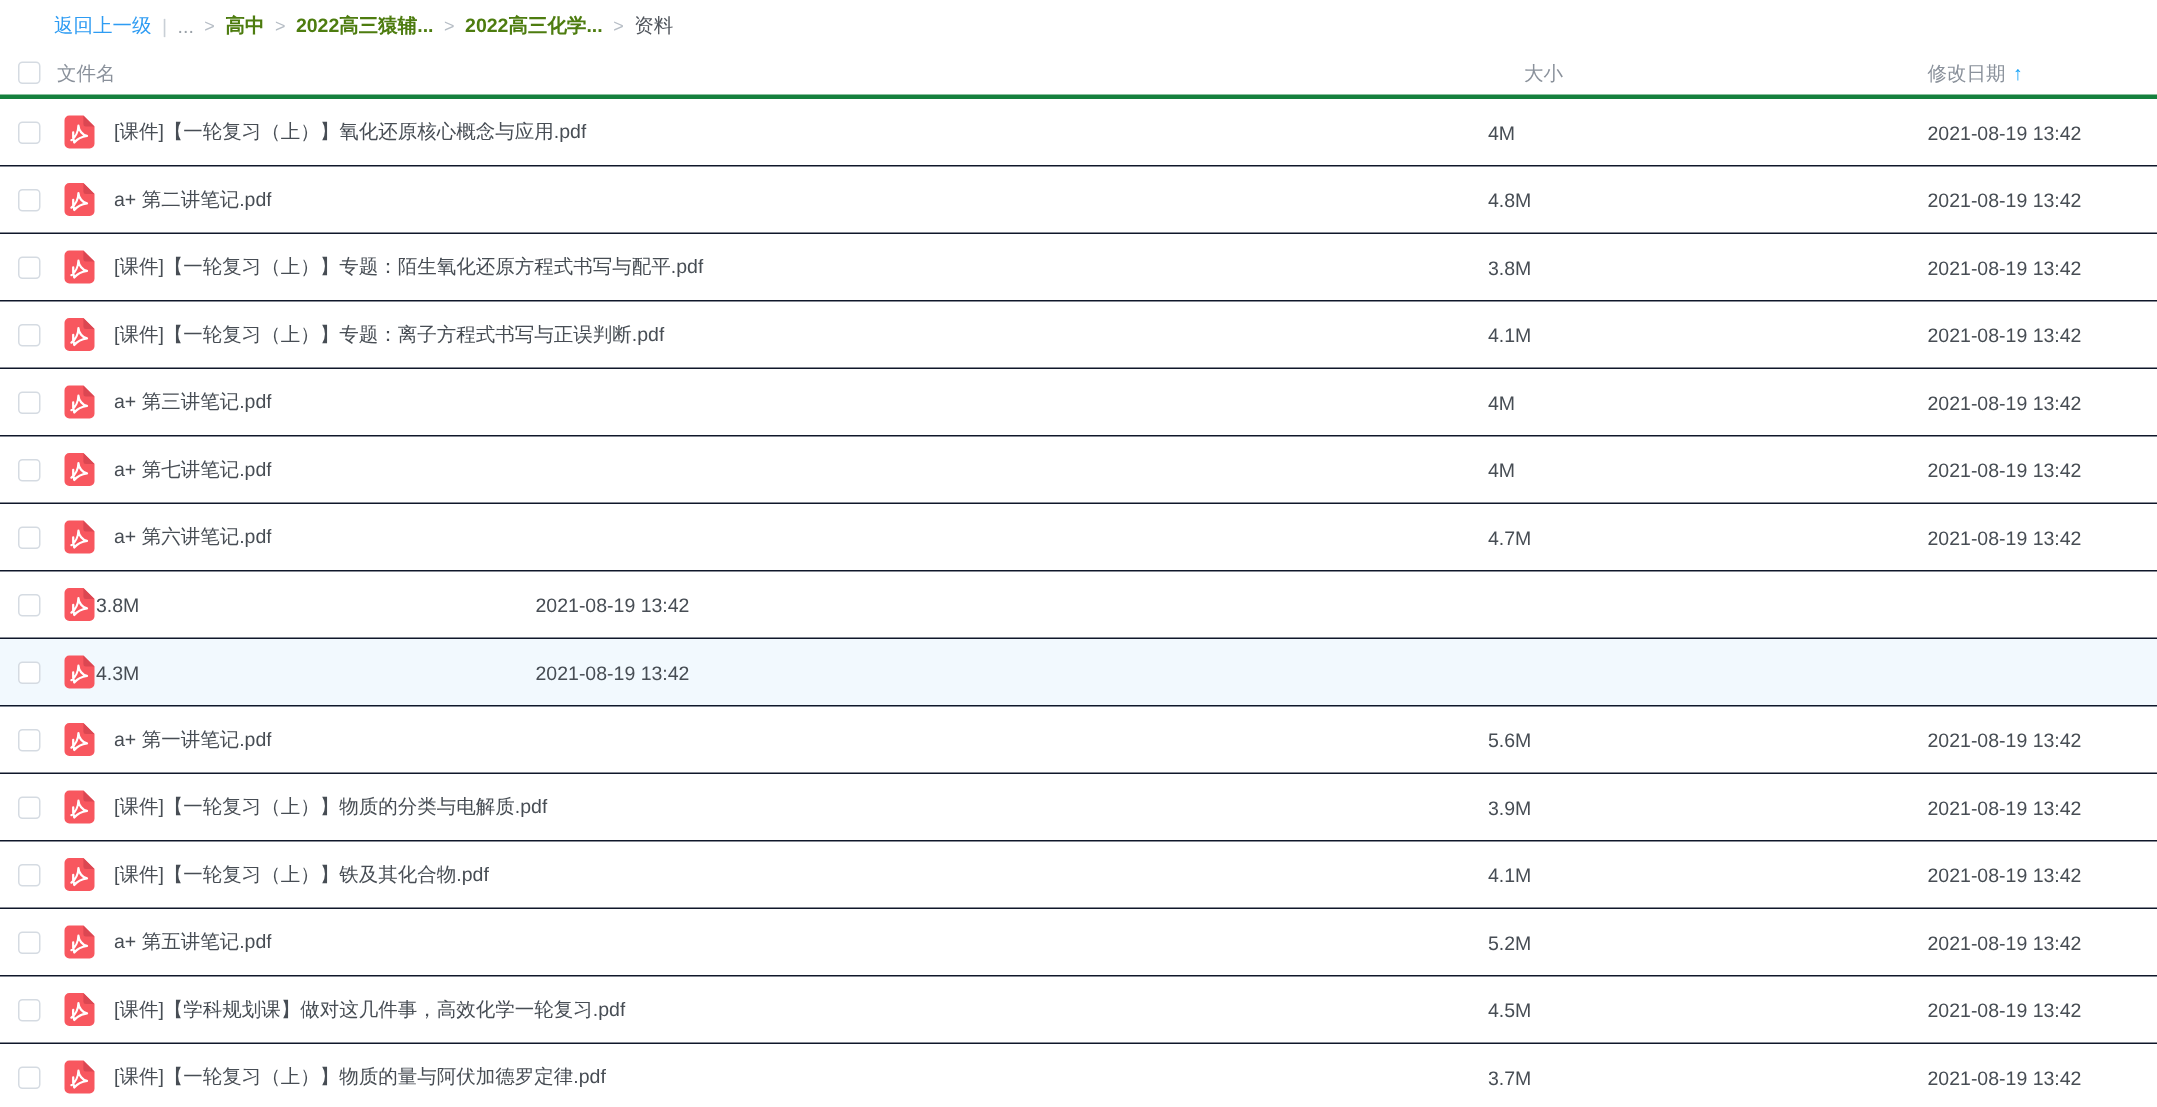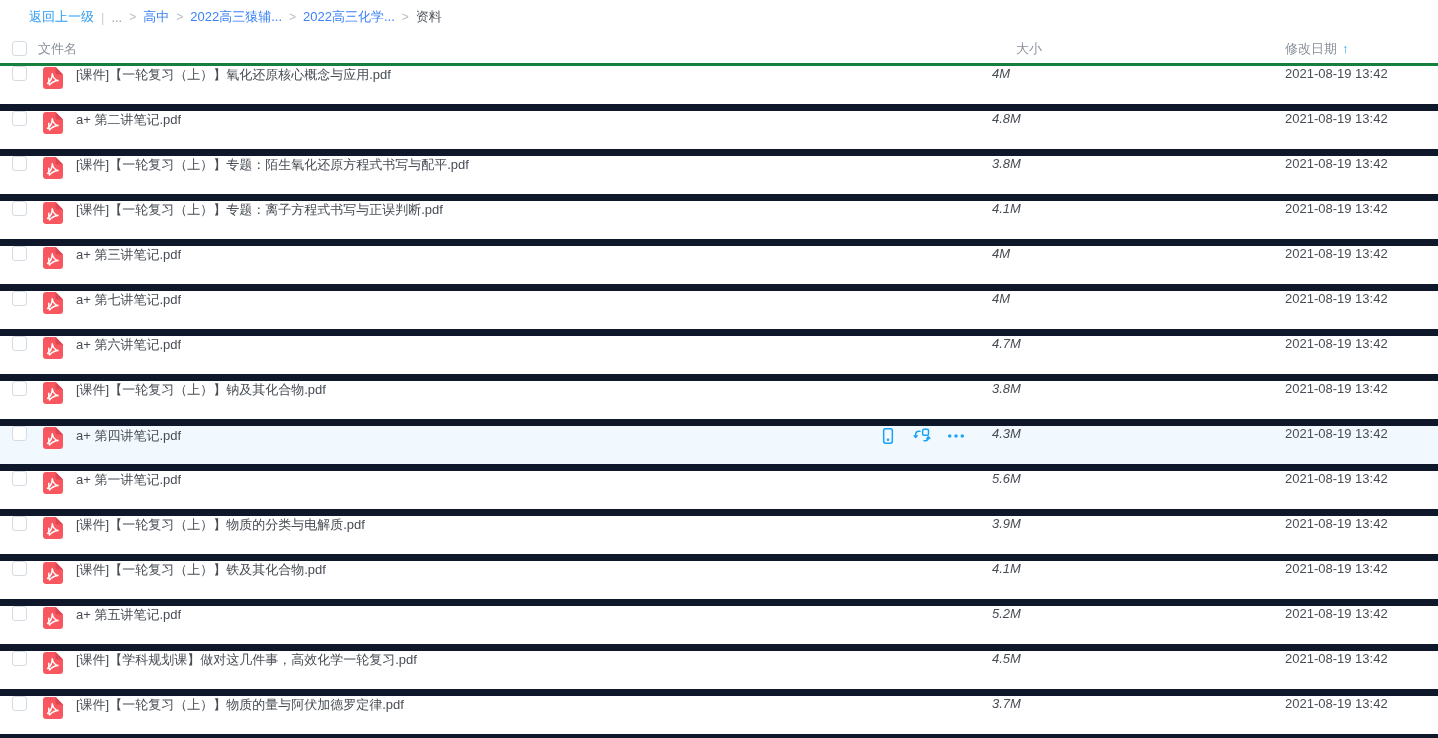--- a/index.html
+++ b/index.html
@@ -7,46 +7,46 @@
   body {
     width: 1438px; height: 738px; overflow: hidden;
     background: #fff;
     font-family: "Liberation Sans", "DejaVu Sans", sans-serif;
     color: #474D54;
   }
 
   
   .breadcrumb {
     height: 34px; display: flex; align-items: center;
-    padding: 0 29px; font-size: 13px; white-space: nowrap;
+    padding: 0 12px; font-size: 13px; white-space: nowrap; margin-left: 24px;
   }
   .bc-back { color: #2E9CF3; cursor: pointer; }
   .bc-pipe { color: #C9CFD6; margin: 0 7px; }
   .bc-collapsed { color: #9AA1A8; }
   .bc-sep { color: #B6BDC5; margin: 0 7px; font-size: 12px; }
-  .bc-item.link { color: #3b82f6; cursor: pointer; }
+  .bc-item.link { color: #4d7c0f; cursor: pointer; font-weight: bold; }
   .bc-item.current { color: #51565D; }
 
   
   .list-header {
     height: 32px; display: flex; align-items: center;
     padding-left: 12px; font-size: 13px; color: #8A919B;
     border-bottom: 3px solid #15803d;
   }
   .hd-name { margin-left: 11px; }
   .spacer { flex: 1 1 auto; min-width: 0; }
   .col-size { width: 269px; flex: none; }
   .col-date { width: 153px; flex: none; display: flex; align-items: center; }
   .sort-arrow { color: #17A3F8; margin-left: 5px; font-size: 13px; font-weight: bold; }
 
   
   .row {
-    height: 45px; display: flex; align-items: flex-start;
+    height: 45px; display: flex; align-items: center;
     padding-left: 12px; font-size: 13px; color: #474D54;
-    border-bottom: 7px solid #0f172a;
+    border-bottom: 1px solid #0f172a;
   }
   .row.active, .row:hover { background: #F2F9FE; }
   .checkbox {
     width: 15px; height: 15px; flex: none;
     border: 1px solid #D5DBE2; border-radius: 3px; background: #fff;
     cursor: pointer;
   }
   .pdf-icon { width: 24px; height: 24px; margin-left: 13px; flex: none; }
   .name-cell {
     flex: 1 1 auto; min-width: 0; margin-left: 12px;
@@ -55,21 +55,21 @@
   .file-name {
     white-space: nowrap; overflow: hidden; text-overflow: ellipsis;
     cursor: pointer;
   }
   .actions {
     margin-left: auto; margin-right: 26px;
     display: none; align-items: center; gap: 14px; flex: none;
   }
   .row.active .actions, .row:hover .actions { display: flex; }
   .action-icon { width: 20px; height: 20px; color: #17A3F8; cursor: pointer; display: block; }
-  .cell-size { width: 269px; flex: none; font-style: italic; }
+  .cell-size { width: 269px; flex: none; }
   .cell-date { width: 153px; flex: none; margin-left: 24px; }
 </style>
 </head>
 <body>
 
 <div class="breadcrumb">
   <span class="bc-back">返回上一级</span>
   <span class="bc-pipe">|</span>
   <span class="bc-collapsed">...</span>
   <span style="display:flex;align-items:center;">
@@ -201,58 +201,31 @@
     <span class="cell-date">2021-08-19 13:42</span>
   </div>
 
   <div class="row">
     <div class="checkbox"></div>
     <svg class="pdf-icon" viewBox="0 0 24 24" aria-hidden="true">
       <path d="M3 4.2 A3.2 3.2 0 0 1 6.2 1 H15.6 L23 8.4 V19.8 A3.2 3.2 0 0 1 19.8 23 H6.2 A3.2 3.2 0 0 1 3 19.8 Z" fill="#F8575F"></path>
       <path d="M15.6 1 L23 8.4 H17.2 A1.6 1.6 0 0 1 15.6 6.8 Z" fill="#DB4752"></path>
       <path d="M7.6 17.4 C10.4 15.4 12.2 11.3 12.3 7.8 C12.5 10.8 15 14.1 18 14.6 C14.6 15.1 11.2 17 9.5 19 C8.9 17.2 8.6 14.6 8.8 12.2" fill="none" stroke="#fff" stroke-width="1.5" stroke-linecap="round" stroke-linejoin="round"></path>
     </svg>
-    <div class="name-cell">
-      <span class="file-name">[课件]【一轮复习（上）】钠及其化合物.pdf</span>
-
-    </div>
     <span class="cell-size">3.8M</span>
     <span class="cell-date">2021-08-19 13:42</span>
   </div>
 
   <div class="row active">
     <div class="checkbox"></div>
     <svg class="pdf-icon" viewBox="0 0 24 24" aria-hidden="true">
       <path d="M3 4.2 A3.2 3.2 0 0 1 6.2 1 H15.6 L23 8.4 V19.8 A3.2 3.2 0 0 1 19.8 23 H6.2 A3.2 3.2 0 0 1 3 19.8 Z" fill="#F8575F"></path>
       <path d="M15.6 1 L23 8.4 H17.2 A1.6 1.6 0 0 1 15.6 6.8 Z" fill="#DB4752"></path>
       <path d="M7.6 17.4 C10.4 15.4 12.2 11.3 12.3 7.8 C12.5 10.8 15 14.1 18 14.6 C14.6 15.1 11.2 17 9.5 19 C8.9 17.2 8.6 14.6 8.8 12.2" fill="none" stroke="#fff" stroke-width="1.5" stroke-linecap="round" stroke-linejoin="round"></path>
     </svg>
-    <div class="name-cell">
-      <span class="file-name">a+ 第四讲笔记.pdf</span>
-      <span class="actions">
-        <svg class="action-icon" viewBox="0 0 24 24">
-          <rect x="6.8" y="3.4" width="10.4" height="17.2" rx="2.2" fill="none" stroke="currentColor" stroke-width="1.8"></rect>
-          <circle cx="12" cy="16.4" r="1.5" fill="currentColor"></circle>
-        </svg>
-        <svg class="action-icon" viewBox="0 0 24 24">
-          <g fill="none" stroke="currentColor" stroke-width="1.8" stroke-linecap="round" stroke-linejoin="round">
-            <rect x="12.8" y="4" width="7" height="7" rx="1.5"></rect>
-            <path d="M9.6 6.4 H8.2 c-2.1 0 -3.8 1.7 -3.8 3.8 v3.2"></path>
-            <path d="M2.6 11.7 l1.8 1.9 1.8 -1.9"></path>
-            <path d="M14.4 17.6 h1.4 c2.1 0 3.8 -1.7 3.8 -3.8 v-0.6"></path>
-            <path d="M17.8 14.9 l1.8 -1.9 1.8 1.9"></path>
-          </g>
-        </svg>
-        <svg class="action-icon" viewBox="0 0 24 24">
-          <circle cx="4.5" cy="12" r="2.1" fill="currentColor"></circle>
-          <circle cx="12" cy="12" r="2.1" fill="currentColor"></circle>
-          <circle cx="19.5" cy="12" r="2.1" fill="currentColor"></circle>
-        </svg>
-      </span>
-    </div>
     <span class="cell-size">4.3M</span>
     <span class="cell-date">2021-08-19 13:42</span>
   </div>
 
   <div class="row">
     <div class="checkbox"></div>
     <svg class="pdf-icon" viewBox="0 0 24 24" aria-hidden="true">
       <path d="M3 4.2 A3.2 3.2 0 0 1 6.2 1 H15.6 L23 8.4 V19.8 A3.2 3.2 0 0 1 19.8 23 H6.2 A3.2 3.2 0 0 1 3 19.8 Z" fill="#F8575F"></path>
       <path d="M15.6 1 L23 8.4 H17.2 A1.6 1.6 0 0 1 15.6 6.8 Z" fill="#DB4752"></path>
       <path d="M7.6 17.4 C10.4 15.4 12.2 11.3 12.3 7.8 C12.5 10.8 15 14.1 18 14.6 C14.6 15.1 11.2 17 9.5 19 C8.9 17.2 8.6 14.6 8.8 12.2" fill="none" stroke="#fff" stroke-width="1.5" stroke-linecap="round" stroke-linejoin="round"></path>

